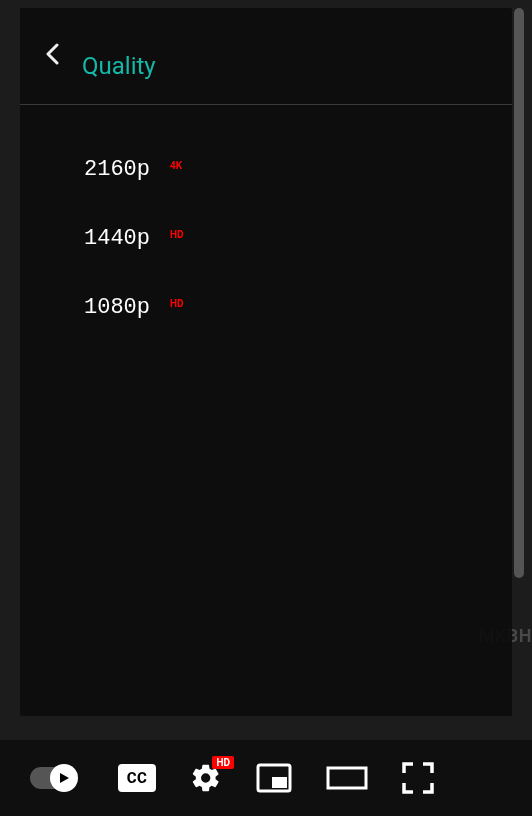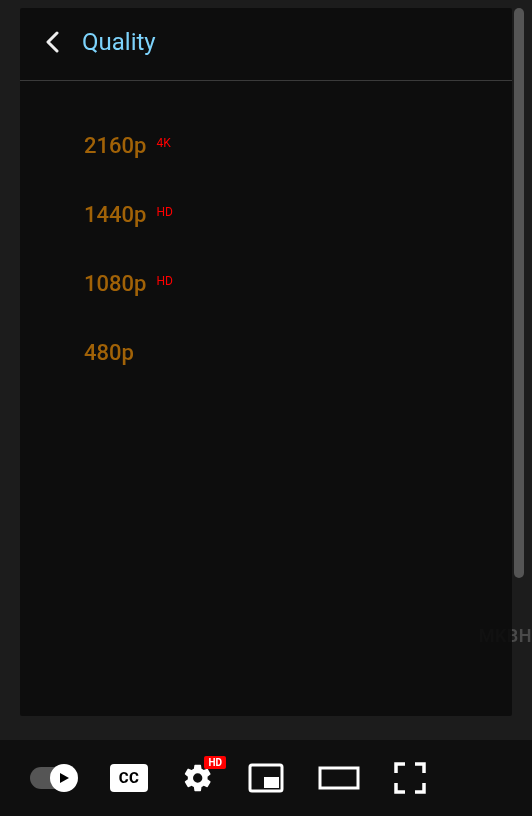--- a/index.html
+++ b/index.html
@@ -43,44 +43,46 @@
     }
     .back-chevron {
       width: 24px;
       height: 24px;
       display: flex;
       align-items: center;
       justify-content: center;
       cursor: pointer;
     }
     .menu-title {
-      color: #7dd3fc;
+      color: #14b8a6;
       font-size: 24px;
       font-weight: 400;
+      margin-top: 24px;
     }
     .menu-list {
       padding: 30px 0 10px 0;
     }
     .menu-item {
       padding: 22px 20px 22px 64px;
       cursor: pointer;
       display: flex;
       align-items: baseline;
       gap: 6px;
     }
     .item-label {
-      color: #a16207;
+      color: #ffffff;
       font-size: 22px;
       font-weight: 500;
+      font-family: Liberation Mono, monospace;
     }
     .item-badge {
       color: #f00;
-      font-size: 12px;
-      font-weight: 400;
-      margin-left: 4px;
+      font-size: 10px;
+      font-weight: 700;
+      margin-left: 14px;
       position: relative;
       top: -6px;
     }
     .scroll-track {
       position: absolute;
       top: 8px;
       right: 8px;
       width: 10px;
       bottom: 100px;
     }
@@ -134,20 +136,21 @@
       height: 28px;
       border-radius: 4px;
       background: #fff;
       color: #000;
       display: flex;
       align-items: center;
       justify-content: center;
       font-size: 15px;
       font-weight: 800;
       letter-spacing: 0.5px;
+      margin-left: 8px;
     }
     .settings-wrap { position: relative; }
     .settings-badge {
       position: absolute;
       top: -6px;
       right: -12px;
       background: #f00;
       color: #fff;
       font-size: 10px;
       font-weight: 700;
@@ -177,24 +180,20 @@
       <span class="item-badge">4K</span>
     </div>
     <div class="menu-item">
       <span class="item-label">1440p</span>
       <span class="item-badge">HD</span>
     </div>
     <div class="menu-item">
       <span class="item-label">1080p</span>
       <span class="item-badge">HD</span>
     </div>
-    <div class="menu-item">
-      <span class="item-label">480p</span>
-      <span class="item-badge"></span>
-    </div>
   </div>
 </div>
 
 <div class="scroll-track">
   <div class="scroll-thumb"></div>
 </div>
 
 <div class="controls-bar">
   <div class="ctrl">
     <div class="autoplay-toggle">

